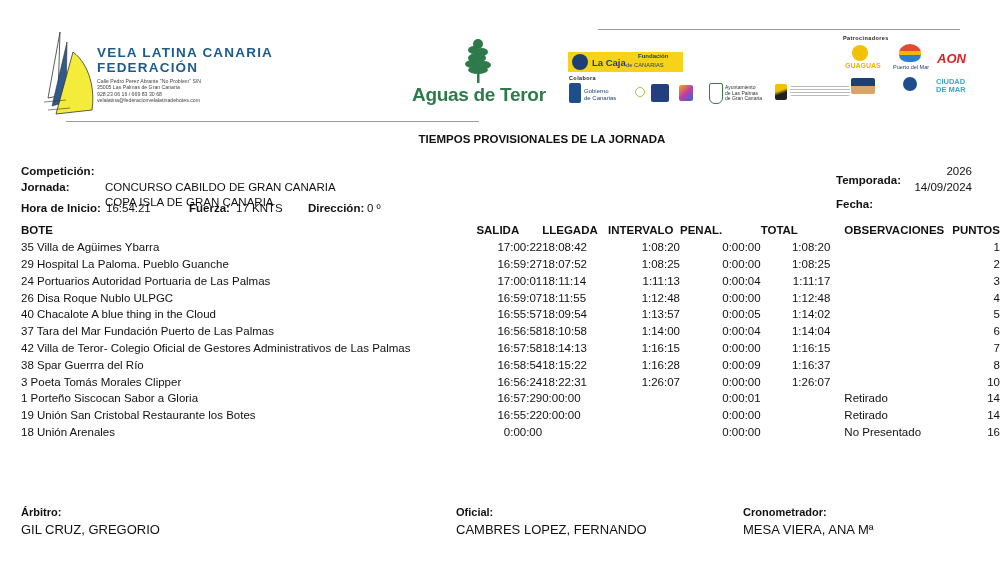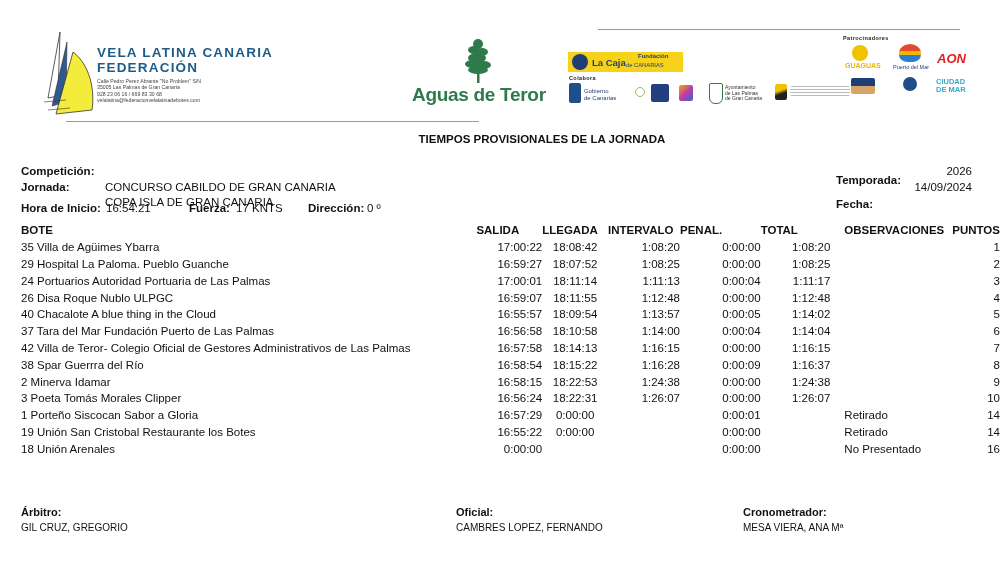--- a/index.html
+++ b/index.html
@@ -31,31 +31,31 @@
 
   
   .title { left:0; width:1000px; top:133px; text-align:center; font-weight:bold; font-size:11.5px;margin-left:42px; }
   .lbl { font-weight:bold; font-size:11.5px; }
   .val { font-size:11.5px; }
   table.results { position:absolute; left:21px; top:222px; border-collapse:collapse; font-size:11.5px; }
   table.results th { font-weight:bold; text-align:left; padding:0; height:16.8px; }
   table.results td { padding:0; height:16.8px; white-space:nowrap; }
   .c-bote { width:456px; }
   .c-sal { width:66px; text-align:right; }
-  .c-lle { width:66px; text-align:center; }
+  .c-lle { width:66px; text-align:left; }
   .c-int { width:72px; text-align:right; }
   .c-pen { width:81px; text-align:right; }
   .c-tot { width:70px; text-align:right; }
   .c-obs { width:108px; text-align:left; padding-left:14px !important; }
   .c-pts { width:43px; text-align:right; }
   th.c-sal, th.c-lle, th.c-int, th.c-pen, th.c-tot, th.c-pts { text-align:right; }
   th.c-obs { padding-left:14px !important; text-align:left; }
 
   .foot-lbl { font-weight:bold; font-size:11px; top:506px; }
-  .foot-val { font-size:10px; top:522px; }
+  .foot-val { font-size:13px; top:522px; }
 </style>
 </head>
 <body>
 
 <div class="hr" style="left:598px; top:29px; width:362px;"></div>
 <div class="hr" style="left:66px; top:121px; width:413px;"></div>
 
 <svg class="abs fed-sails" viewBox="0 0 60 85">
   <polygon points="20,2 8,68 18,66" fill="#fff" stroke="#333" stroke-width="0.8"></polygon>
   <polygon points="27,12 12,76 26,72" fill="#2e5a8e" stroke="#333" stroke-width="0.6"></polygon>
@@ -233,30 +233,20 @@
         <td class="c-bote">38 Spar Guerrra del Río</td>
         <td class="c-sal">16:58:54</td>
         <td class="c-lle">18:15:22</td>
         <td class="c-int">1:16:28</td>
         <td class="c-pen">0:00:09</td>
         <td class="c-tot">1:16:37</td>
         <td class="c-obs"></td>
         <td class="c-pts">8</td>
       </tr>
       <tr>
-        <td class="c-bote">2 Minerva  Idamar</td>
-        <td class="c-sal">16:58:15</td>
-        <td class="c-lle">18:22:53</td>
-        <td class="c-int">1:24:38</td>
-        <td class="c-pen">0:00:00</td>
-        <td class="c-tot">1:24:38</td>
-        <td class="c-obs"></td>
-        <td class="c-pts">9</td>
-      </tr>
-      <tr>
         <td class="c-bote">3 Poeta Tomás Morales Clipper</td>
         <td class="c-sal">16:56:24</td>
         <td class="c-lle">18:22:31</td>
         <td class="c-int">1:26:07</td>
         <td class="c-pen">0:00:00</td>
         <td class="c-tot">1:26:07</td>
         <td class="c-obs"></td>
         <td class="c-pts">10</td>
       </tr>
       <tr>

